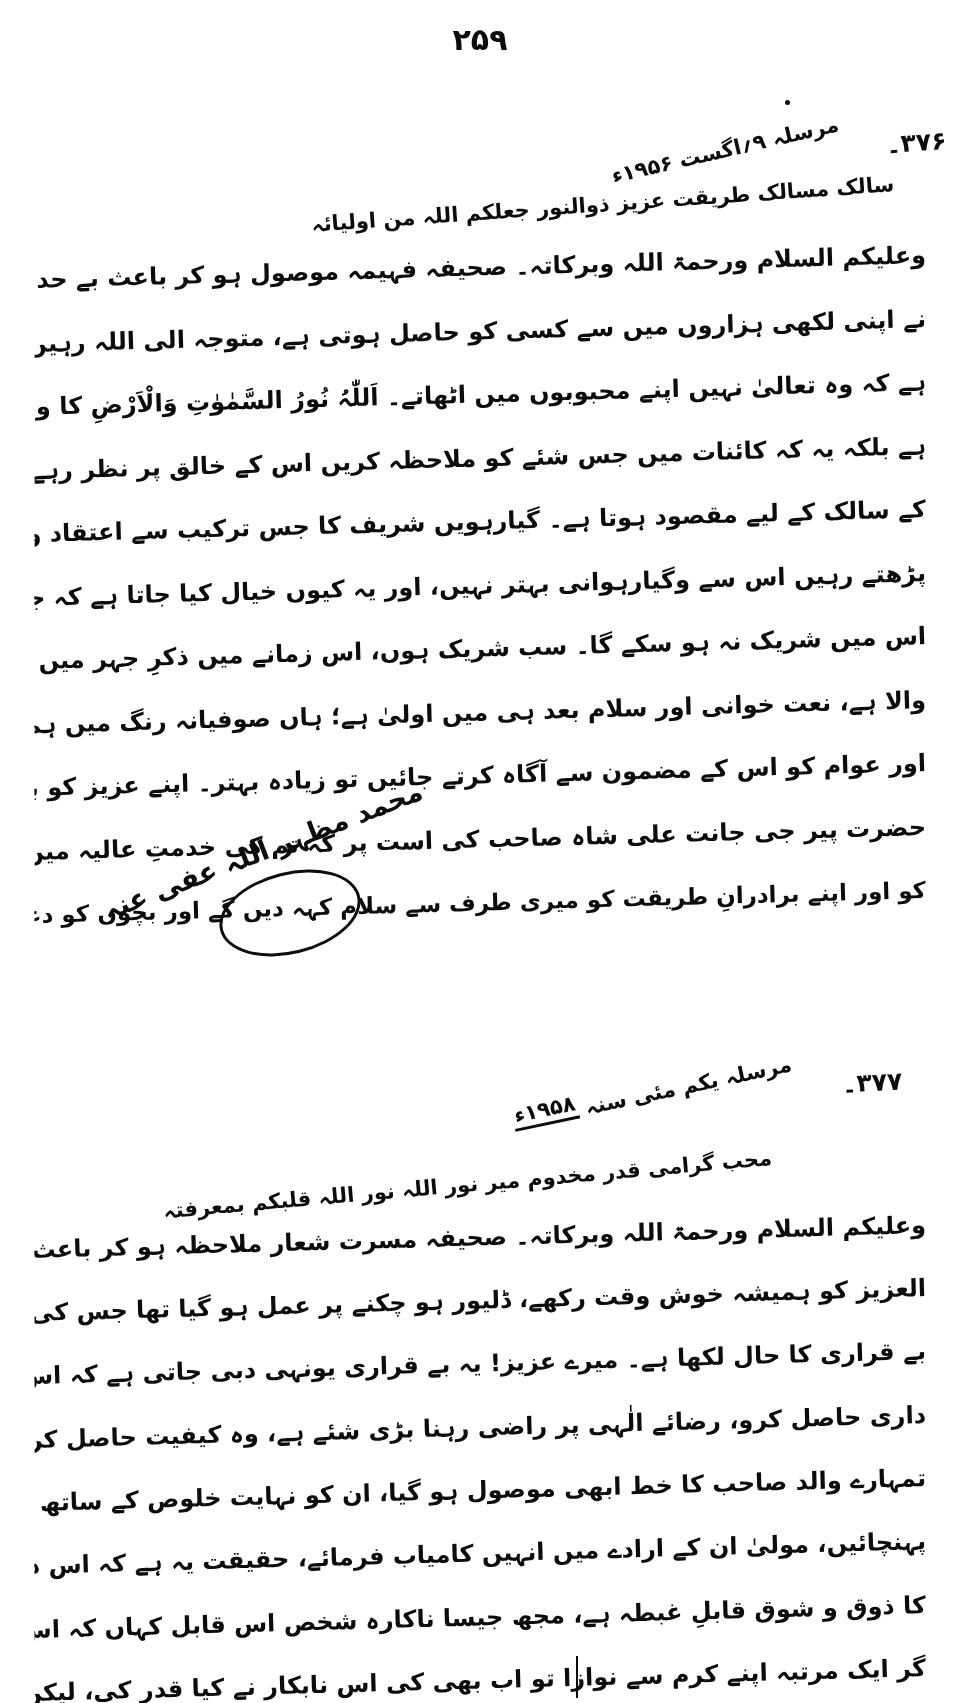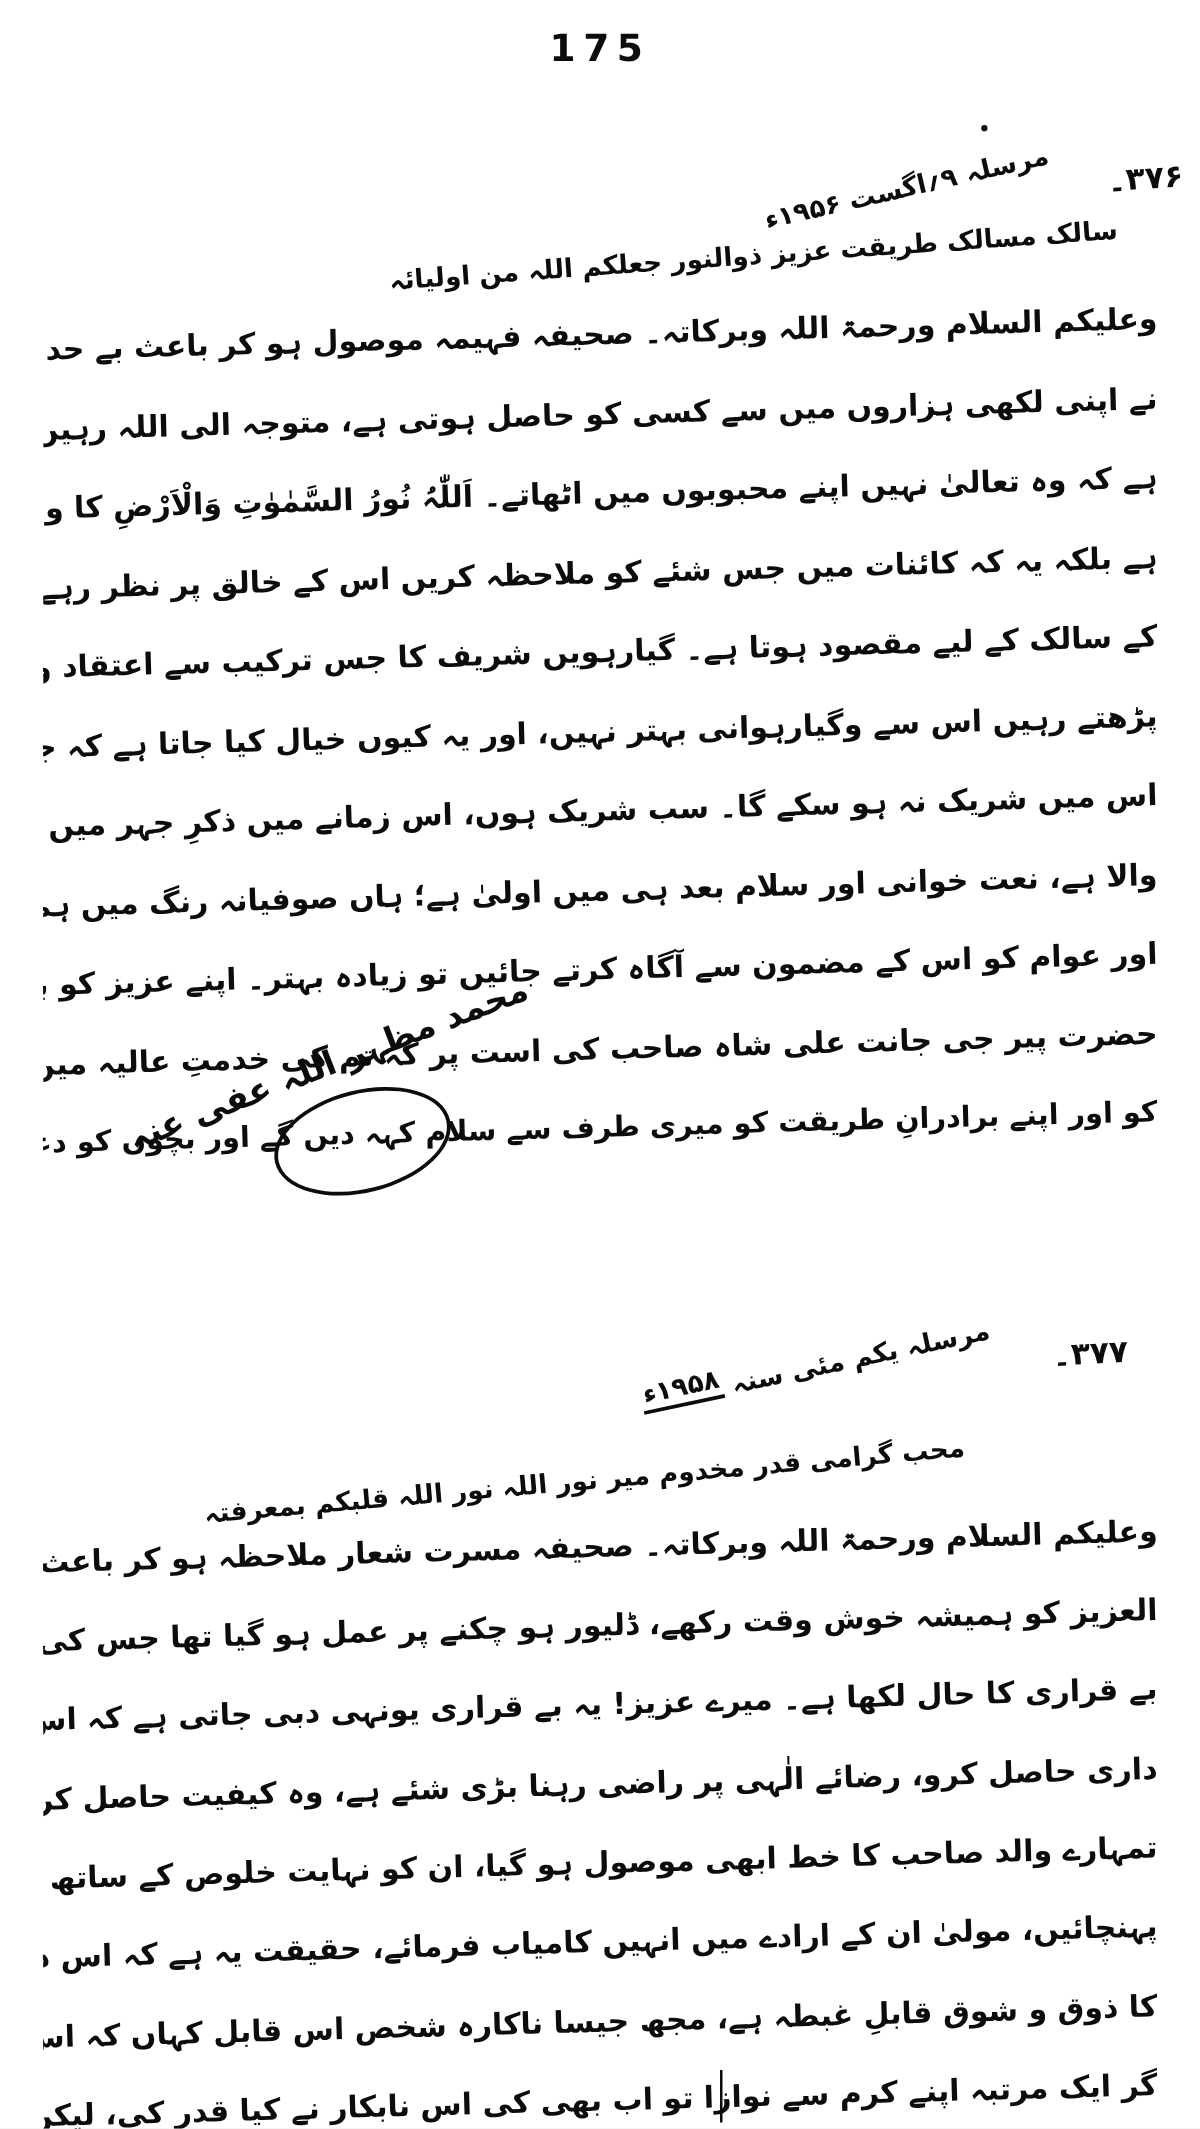--- a/index.html
+++ b/index.html
@@ -92,21 +92,21 @@
     background:#0c0c0c;
   }
   .mark-dot{top:100px;right:170px;width:5px;height:5px;border-radius:50%;}
   .mark-bar{top:1656px;right:382px;width:2px;height:42px;}
 </style>
 </head>
 <body>
 
 <div class="page">
 
-  <div class="page-number urdu">175</div>
+  <div class="page-number urdu">۲۵۹</div>
 
   <span class="stray-mark mark-dot"></span>
 
   <div class="letter-number ln-1 urdu">۳۷۶۔</div>
   <div class="date-line dl-1 urdu">مرسلہ ۹؍اگست ۱۹۵۶ء</div>
   <div class="salutation sal-1 urdu">سالک مسالک طریقت عزیز ذوالنور جعلکم اللہ من اولیائہ</div>
 
   <div class="body-line urdu" style="top:230px">وعلیکم السلام ورحمۃ اللہ وبرکاتہ۔ صحیفہ فہیمہ موصول ہو کر باعث بے حد مسرت ہوا، الفہیم نہ و فرزند جو حالت تم</div>
   <div class="body-line urdu" style="top:294px">نے اپنی لکھی ہزاروں میں سے کسی کو حاصل ہوتی ہے، متوجہ الی اللہ رہیں اور توفیقاتِ لامتناہیہ کے لئے خدا ہاں امید</div>
   <div class="body-line urdu" style="top:357px">ہے کہ وہ تعالیٰ نہیں اپنے محبوبوں میں اٹھاتے۔ اَللّٰہُ نُورُ السَّمٰوٰتِ وَالْاَرْضِ کا وظیفہ ہی کرنا منشا نہیں</div>

